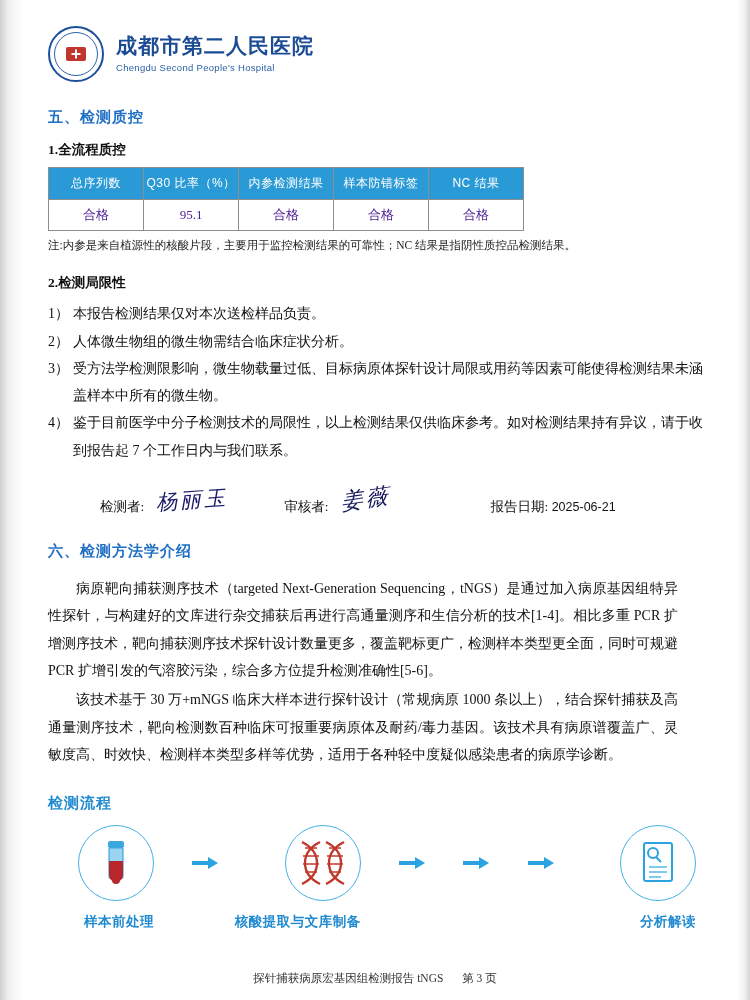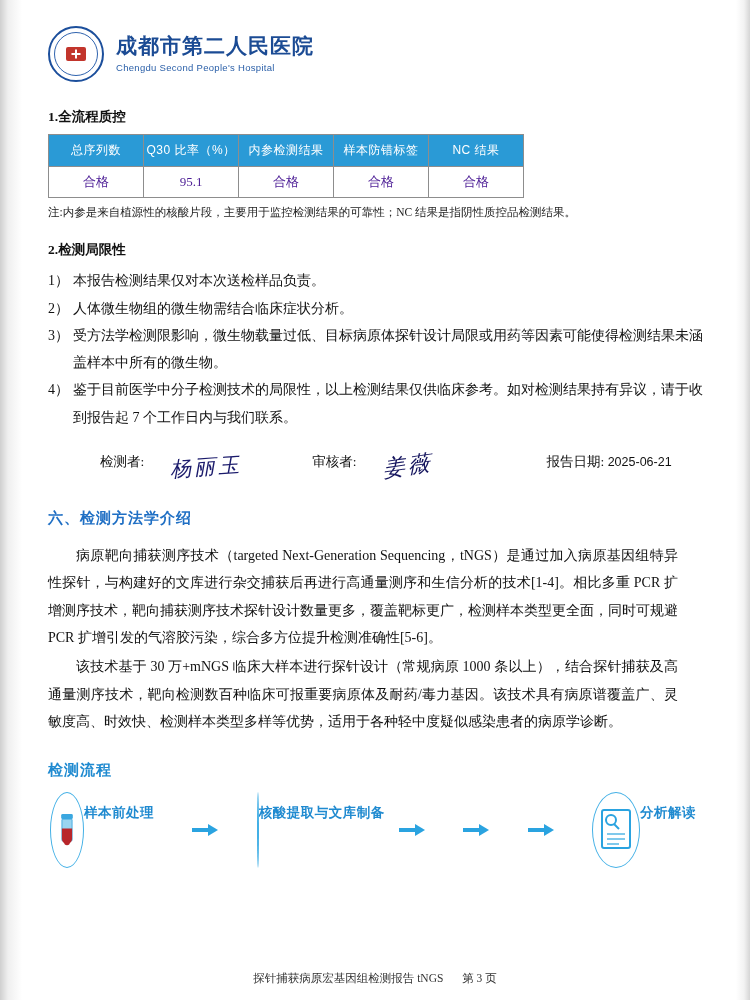--- a/index.html
+++ b/index.html
@@ -178,25 +178,25 @@
   .lim-list li .idx {
     flex: 0 0 auto;
   }
   .lim-list li .txt {
     flex: 1 1 auto;
   }
 
   
   .sign-row {
     display: flex;
-    align-items: flex-start;
+    align-items: flex-end;
     margin: 22px 0 26px 66px;
     font-size: 13.5px;
     color: #111;
-    gap: 22px;
+    gap: 8px;
   }
   .sign-label { white-space: nowrap; }
   .sign-slot {
     width: 108px;
     height: 30px;
     position: relative;
     margin: 0 12px 0 4px;
   }
   .sig-ink {
     position: absolute;
@@ -245,21 +245,22 @@
     letter-spacing: 1px;
   }
   .flow {
     display: flex;
     align-items: flex-start;
     justify-content: space-between;
     margin: 0 10px 0 16px;
   }
   .flow-step {
     display: flex;
-    align-items: flex-start;
+    flex-direction: column;
+    align-items: flex-end;
     width: 104px;
   }
   .circle {
     width: 74px;
     height: 74px;
     border-radius: 50%;
     border: 1.5px solid #43b0e6;
     background: #fff;
     position: relative;
     display: flex;
@@ -322,20 +323,21 @@
         <div class="ring"></div>
         <div class="box"></div>
         <div class="cross-v"></div>
       </div>
       <div class="hospital-names">
         <div class="hospital-cn">成都市第二人民医院</div>
         <div class="hospital-en">Chengdu Second People's Hospital</div>
       </div>
     </div>
 
+    <div class="sec-title">五、检测质控</div>
     <div class="sub-title">1.全流程质控</div>
 
     <table class="qc-table">
       <thead>
         <tr>
           <th>总序列数</th>
           <th>Q30 比率（%）</th>
           <th>内参检测结果</th>
           <th>样本防错标签</th>
           <th>NC 结果</th>

